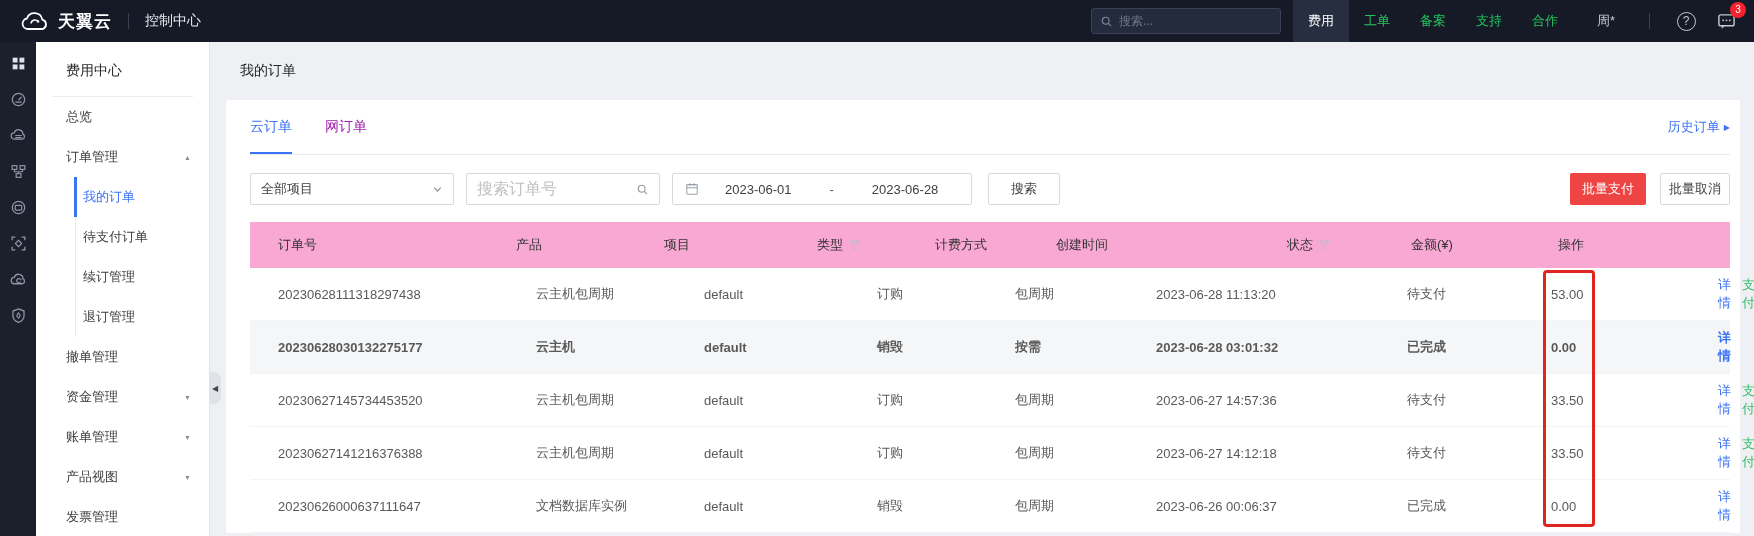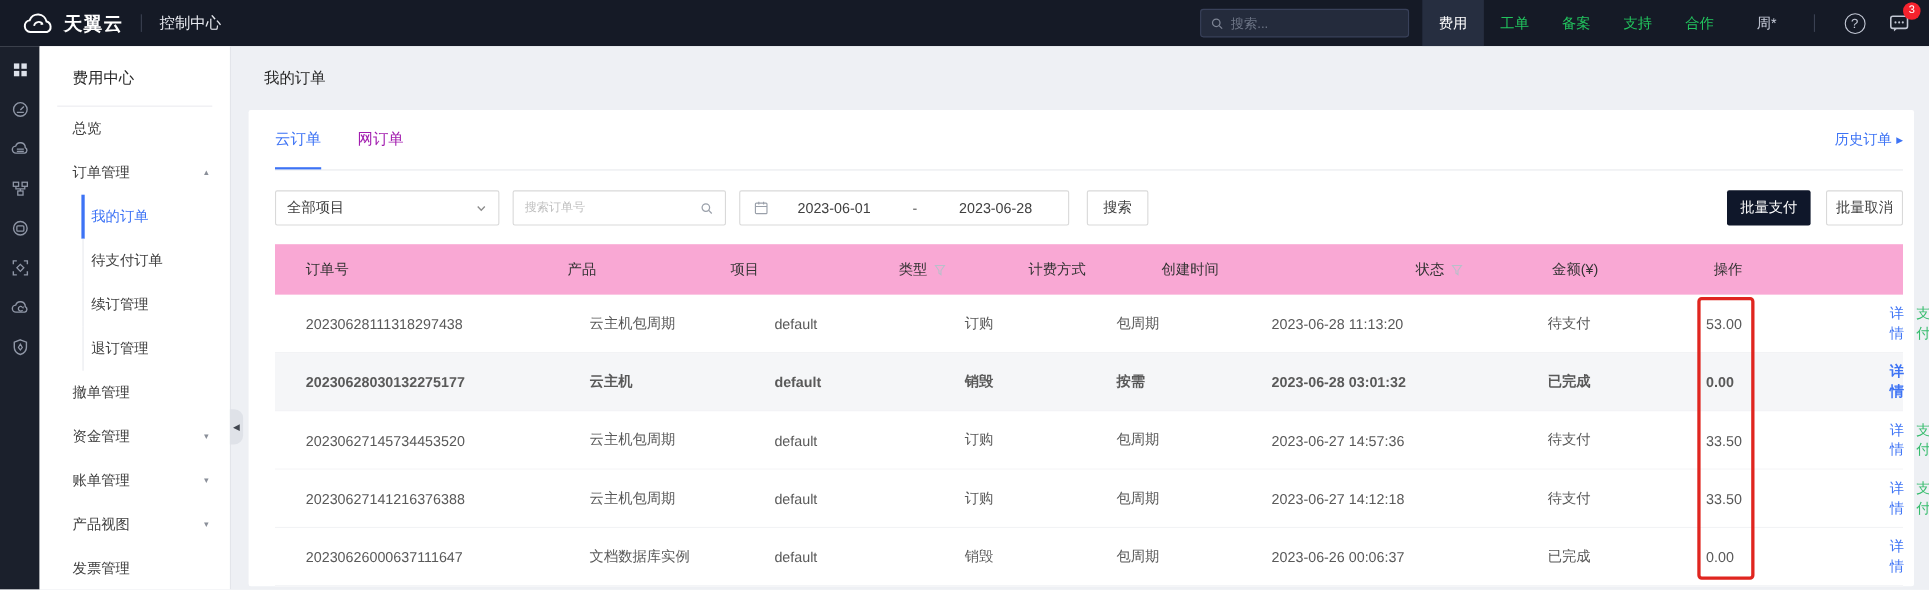--- a/index.html
+++ b/index.html
@@ -66,30 +66,30 @@
   .tab.active::after { content:''; position:absolute; left:0; right:0; bottom:0; height:2px; background:#3d73f5; }
   .history-link { margin-left:auto; color:#3d73f5; font-size:13px; cursor:pointer; display:flex; align-items:center; gap:4px; }
   .history-link .tri { font-size:8px; }
 
   .filter-row { margin-top:18px; height:32px; display:flex; align-items:center; }
   .box { height:32px; border:1px solid #d9d9d9; border-radius:2px; background:#fff; display:flex; align-items:center;
     font-size:13px; color:#404040; }
   .select-box { width:204px; padding:0 10px; cursor:pointer; }
   .select-box .chev { margin-left:auto; width:11px; height:11px; color:#8c8c8c; }
   .search-box { width:194px; margin-left:12px; padding:0 10px; }
-  .search-box input { flex:1; border:none; outline:none; font-size:11px; color:#0f766e; font-family:Liberation Serif, serif; min-width:0; }
+  .search-box input { flex:1; border:none; outline:none; font-size:16px; color:#0f766e; font-family:Liberation Serif, serif; min-width:0; }
   .search-box input::placeholder { color:#bfbfbf; }
   .search-box .ic { width:13px; height:13px; color:#9aa0aa; flex:none; }
   .date-box { width:300px; margin-left:12px; padding:0 12px; }
   .date-box .ic { width:14px; height:14px; color:#9aa0aa; margin-right:26px; flex:none; }
   .date-box .dt { cursor:pointer; }
   .date-box .sep { margin:0 38px; color:#595959; }
   .btn { height:32px; border-radius:2px; font-size:13px; display:flex; align-items:center; justify-content:center; cursor:pointer; }
-  .search-btn { width:56px; margin-left:16px; border:1px solid #d9d9d9; background:#fff; color:#404040; }
-  .batch-pay { width:76px; background:#0f172a; color:#fff; border:none; margin-left:auto; }
+  .search-btn { width:72px; margin-left:16px; border:1px solid #d9d9d9; background:#fff; color:#404040; }
+  .batch-pay { width:76px; background:#ef4444; color:#fff; border:none; margin-left:auto; }
   .batch-cancel { width:70px; border:1px solid #d9d9d9; background:#fff; color:#404040; margin-left:14px; }
 
   .table { margin-top:17px; }
   .thead, .trow { display:grid; grid-template-columns:238px 148px 153px 118px 121px 231px 124px 147px 1fr;
     align-items:center; padding-left:28px; }
   .thead { height:46px; background:#f9a8d4; font-size:13px; font-weight:normal; color:#333; }
   .th { display:flex; align-items:center; gap:6px; }
   .funnel { width:11px; height:11px; color:#b9bfca; cursor:pointer; }
   .trow { height:53px; font-size:13px; color:#595959; border-bottom:1px solid #f2f3f5; background:#fff;gap:20px; }
   .trow.striped { background:#f5f6f8;font-weight:bold; }

